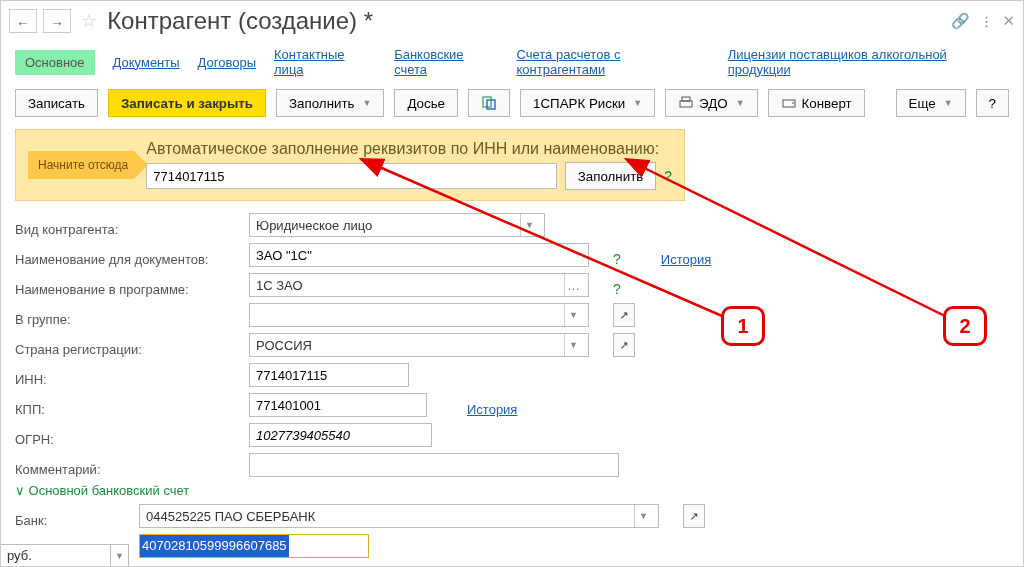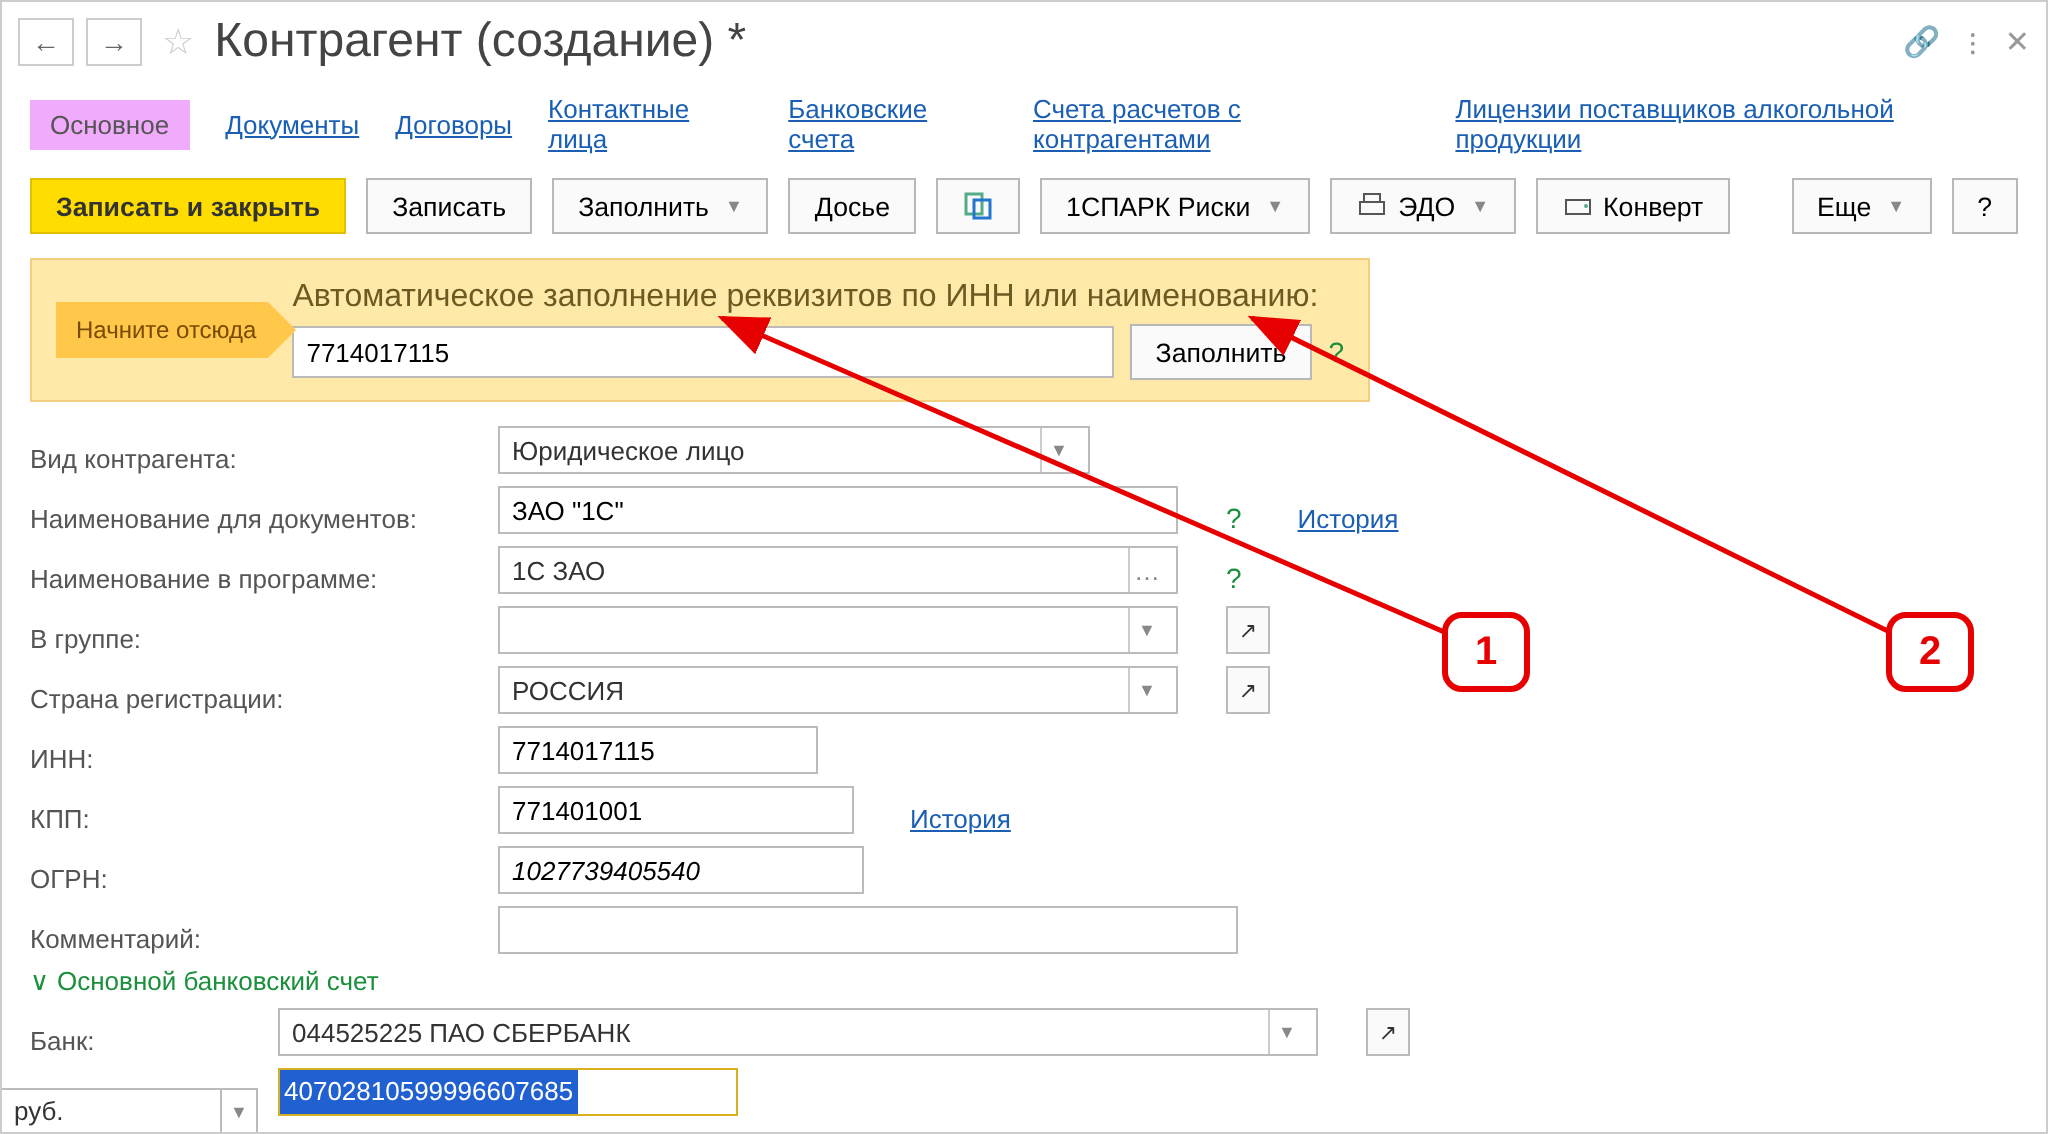--- a/index.html
+++ b/index.html
@@ -51,21 +51,21 @@
   }
   .title-right span { cursor: pointer; font-size: 15px; }
   .tabs {
     display: flex;
     gap: 18px;
     padding: 6px 14px 10px 14px;
     align-items: center;
     font-size: 13px;
   }
   .tab-main {
-    background: #f0abfc;
+    background: #86efac;
     padding: 5px 10px;
     color: #555;
   }
   .tab-link {
     color: #1a5fb4;
     text-decoration: underline;
     cursor: pointer;
   }
   .toolbar {
     display: flex;
@@ -176,21 +176,21 @@
     width: 22px;
     height: 24px;
     border: 1px solid #bbb;
     background: #fafafa;
     display: flex;
     align-items: center;
     justify-content: center;
     font-size: 11px;
     cursor: pointer;
   }
-  .link { color: #1a5fb4; text-decoration: underline; cursor: pointer; margin-left: 4px; }
+  .link { color: #1a5fb4; text-decoration: underline; cursor: pointer; margin-left: 16px; }
   .section-header {
     color: #1a8f3c;
     cursor: pointer;
     margin: 6px 0 6px 0;
     display: flex;
     align-items: center;
     gap: 4px;
   }
   .selected-text {
     background: #2060d0;
@@ -248,22 +248,22 @@
   <span class="tab-main">Основное</span>
   <span class="tab-link">Документы</span>
   <span class="tab-link">Договоры</span>
   <span class="tab-link">Контактные лица</span>
   <span class="tab-link">Банковские счета</span>
   <span class="tab-link">Счета расчетов с контрагентами</span>
   <span class="tab-link">Лицензии поставщиков алкогольной продукции</span>
 </div>
 
 <div class="toolbar">
+  <button class="btn">Записать</button>
   <button class="btn btn-yellow">Записать и закрыть</button>
-  <button class="btn">Записать</button>
   <button class="btn">
     <span>Заполнить</span>
     <span class="caret">▼</span>
   </button>
   <button class="btn">Досье</button>
   <button class="btn">
     <svg class="icon-svg" viewBox="0 0 16 16">
         <rect x="2" y="2" width="8" height="10" fill="none" stroke="#5a8" stroke-width="1.5"></rect>
         <rect x="6" y="5" width="8" height="9" fill="none" stroke="#27c" stroke-width="1.5"></rect>
       </svg>

